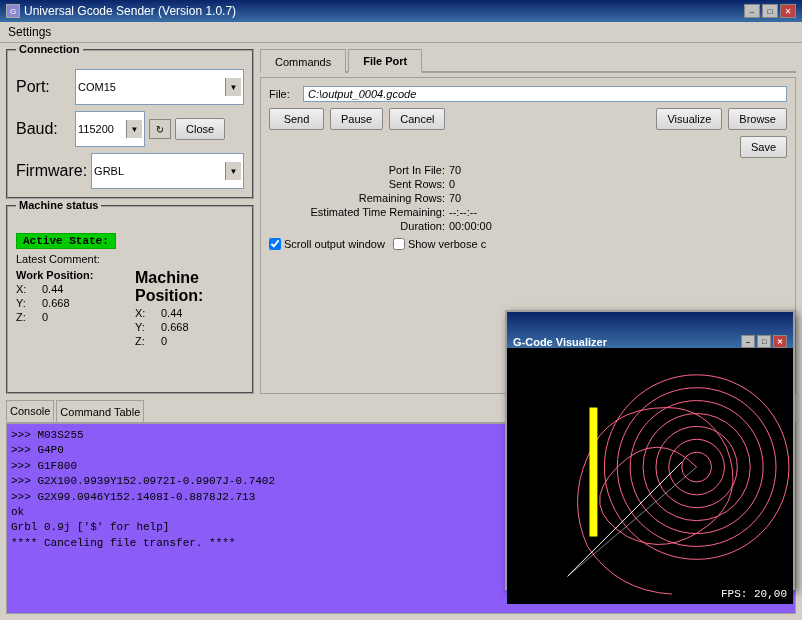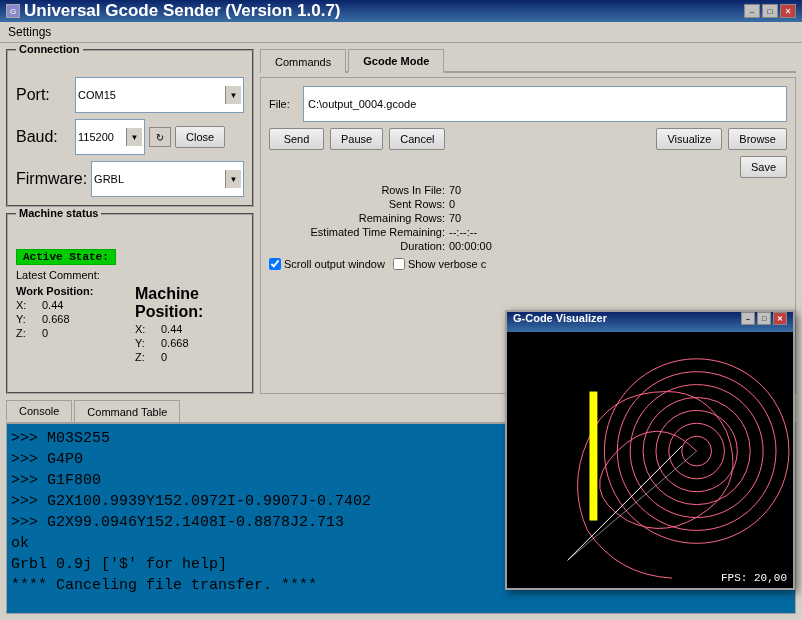--- a/index.html
+++ b/index.html
@@ -17,21 +17,21 @@
       background: linear-gradient(to bottom, #0a246a, #3a6ea5);
       color: white;
       height: 22px;
       display: flex;
       align-items: center;
       padding: 0 6px;
       justify-content: space-between;
     }
     .title-bar-left { display: flex; align-items: center; gap: 4px; }
     .title-bar-icon { width: 14px; height: 14px; background: #8888cc; border: 1px solid #aaa; display: flex; align-items: center; justify-content: center; font-size: 8px; }
-    .title-bar-text { font-size: 17px; font-weight: bold; }
+    .title-bar-text { font-size: 12px; font-weight: normal; }
     .title-bar-controls { display: flex; gap: 2px; }
     .title-btn {
       width: 16px; height: 14px;
       background: #c0c0c0;
       border: 1px solid #888;
       display: flex; align-items: center; justify-content: center;
       font-size: 8px; cursor: pointer;
       color: #000;
     }
     .title-btn.close-btn { background: #c04040; color: white; }
@@ -65,21 +65,21 @@
       width: 248px;
       display: flex;
       flex-direction: column;
       gap: 6px;
     }
 
     
     .group-box {
       border: 2px groove #a0a0a0;
       background: #d4d0c8;
-      padding: 20px 8px 8px 8px;
+      padding: 12px 8px 8px 8px;
       position: relative;
     }
     .group-label {
       position: absolute;
       top: -8px;
       left: 8px;
       background: #d4d0c8;
       padding: 0 3px;
       font-size: 11px;
       font-weight: bold;
@@ -209,25 +209,26 @@
       padding: 8px;
       display: flex;
       flex-direction: column;
       gap: 6px;
     }
 
     .file-row { display: flex; align-items: center; gap: 4px; }
     .file-label { font-size: 11px; min-width: 30px; }
     .file-input {
       flex: 1;
-      height: 36px;
+      height: 16px;
       border: 1px solid #7f9db9;
       background: white;
       font-size: 11px;
       padding: 0 4px;
+      font-style: italic;
     }
 
     .action-row { display: flex; gap: 6px; align-items: center; }
     .btn-send { min-width: 55px; }
     .spacer { flex: 1; }
 
     
     .stats-area {
       display: flex;
       flex-direction: column;
@@ -257,67 +258,67 @@
     
     .bottom-panel {
       padding: 0 6px 6px 6px;
       height: 220px;
       display: flex;
       flex-direction: column;
     }
 
     .bottom-tabs { display: flex; border-bottom: 2px solid #a0a0a0; }
     .bottom-tab {
-      padding: 2px 12px;
+      padding: 2px 3px;
       border: 1px solid #a0a0a0;
       border-bottom: none;
       background: #d4d0c8;
       cursor: pointer;
       font-size: 11px;
       margin-right: 2px;
       height: 22px;
       display: flex;
       align-items: center;
     }
     .bottom-tab.active {
       background: #d4d0c8;
       border-bottom: 2px solid #d4d0c8;
       z-index: 1;
     }
 
     .console-area {
       flex: 1;
-      background: #0369a1;
+      background: #8b5cf6;
       border: 1px solid #a0a0a0;
       border-top: none;
       overflow-y: auto;
       padding: 4px;
       font-family: 'Courier New', monospace;
-      font-size: 15px;
+      font-size: 11px;
       color: #000;
     }
     .console-line { line-height: 1.4; white-space: pre; }
 
     
     .visualizer-window {
       position: absolute;
       top: 310px;
       left: 505px;
       width: 290px;
       height: 280px;
       z-index: 100;
       border: 2px solid #a0a0a0;
       box-shadow: 3px 3px 8px rgba(0,0,0,0.5);
     }
     .viz-title-bar {
       background: linear-gradient(to bottom, #0a246a, #3a6ea5);
       color: white;
-      height: 20px;
-      display: flex;
-      align-items: flex-start;
+      height: 36px;
+      display: flex;
+      align-items: flex-end;
       padding: 0 6px;
       justify-content: space-between;
       font-size: 11px;
       font-weight: bold;
     }
     .viz-controls { display: flex; gap: 2px; }
     .viz-btn {
       width: 14px; height: 13px;
       background: #c0c0c0;
       border: 1px solid #888;
@@ -445,21 +446,21 @@
       </div>
     </div>
 
     <div class="right-panel">
 
       <div class="tab-bar">
         <div class="tab">
           <span>Commands</span>
         </div>
         <div class="tab active">
-          <span>Gcode Mode</span>
+          <span>File Port</span>
         </div>
       </div>
 
       <div class="tab-content">
 
         <div class="file-row">
           <span class="file-label">File:</span>
           <input class="file-input" type="text" value="C:\output_0004.gcode" style="">
         </div>
 
@@ -471,21 +472,21 @@
           <button class="btn">Visualize</button>
           <button class="btn">Browse</button>
         </div>
 
         <div style="display:flex; justify-content:flex-end;">
           <button class="btn">Save</button>
         </div>
 
         <div class="stats-area">
           <div class="stat-row">
-            <span class="stat-label">Rows In File:</span>
+            <span class="stat-label">Port In File:</span>
             <span class="stat-value">70</span>
           </div>
           <div class="stat-row">
             <span class="stat-label">Sent Rows:</span>
             <span class="stat-value">0</span>
           </div>
           <div class="stat-row">
             <span class="stat-label">Remaining Rows:</span>
             <span class="stat-value">70</span>
           </div>

